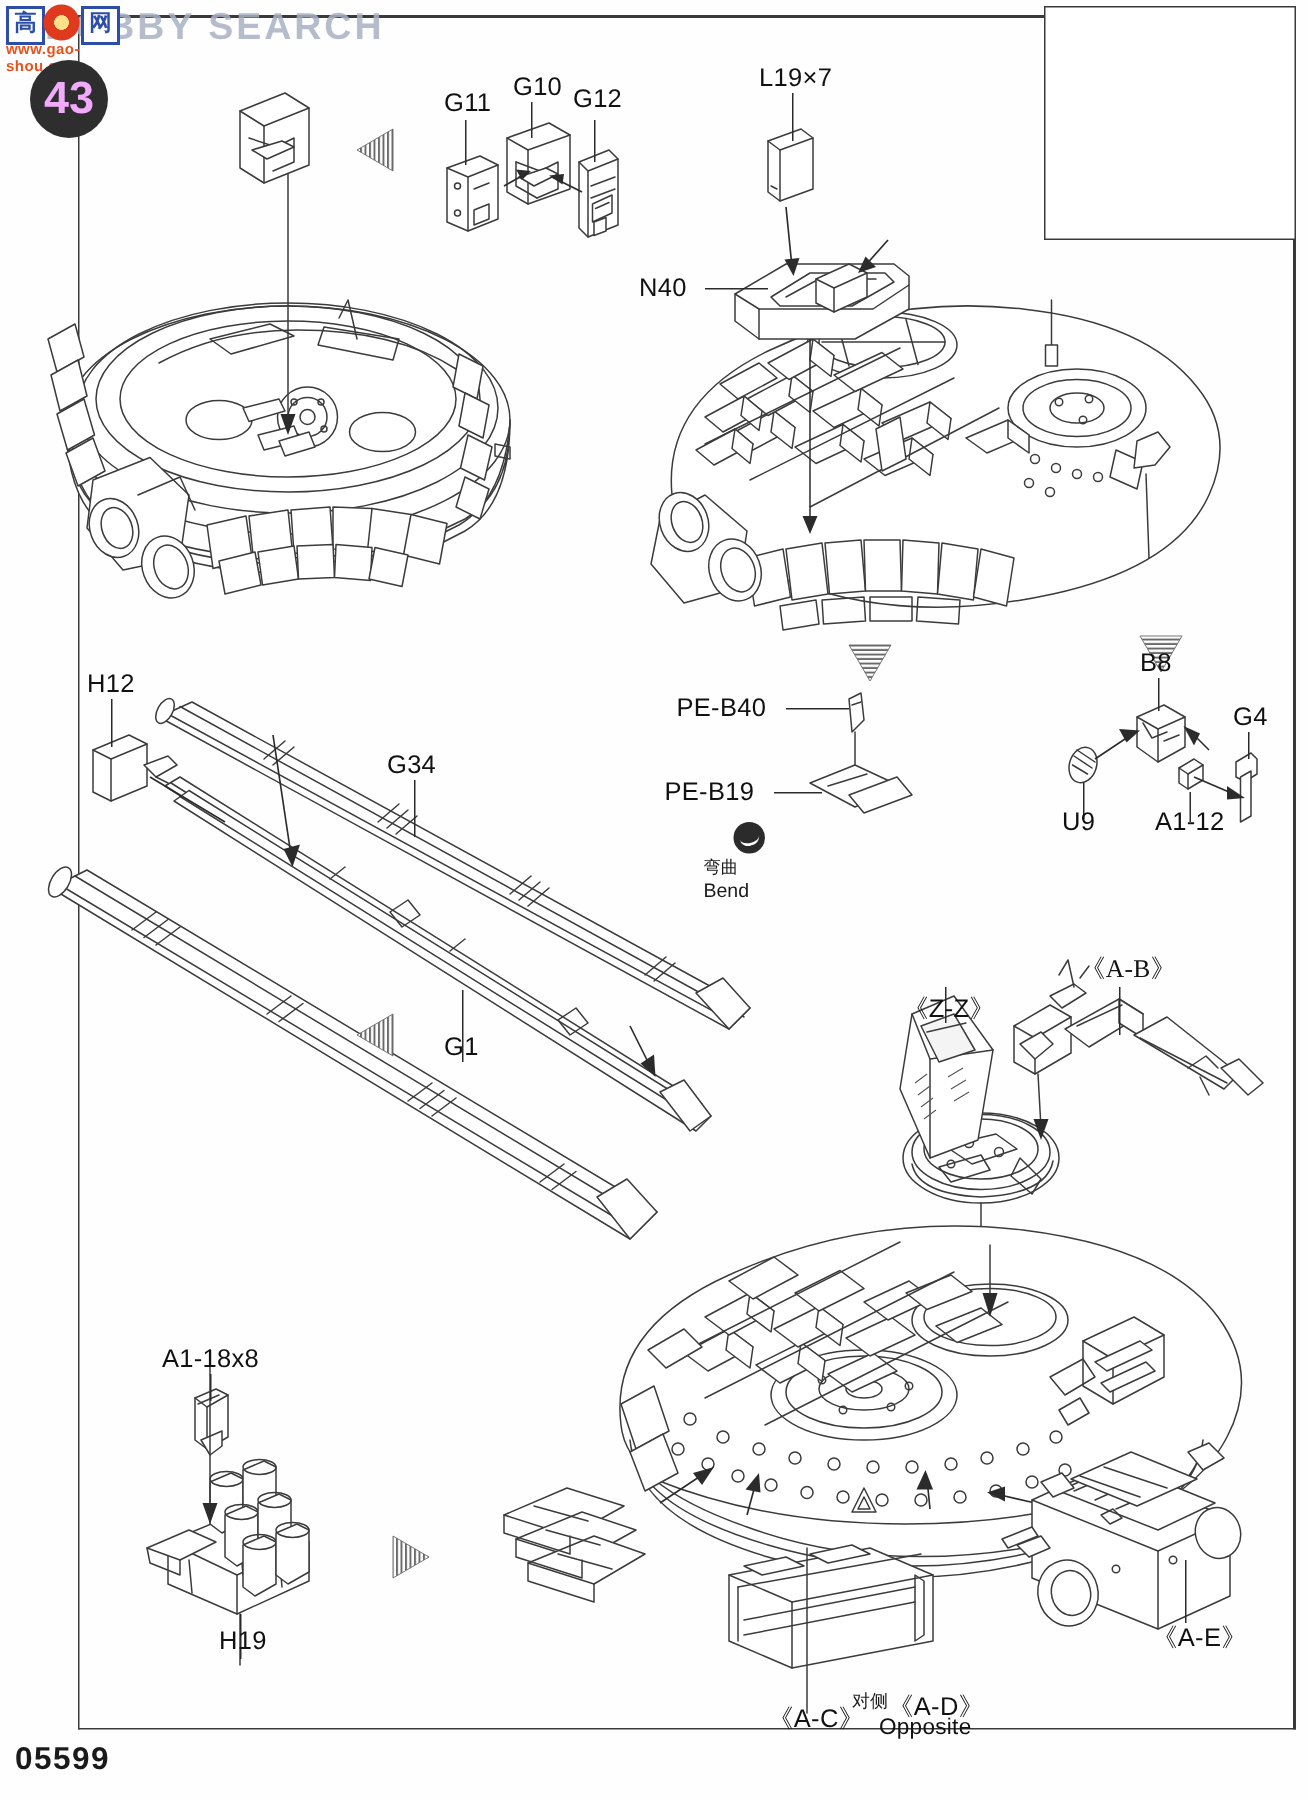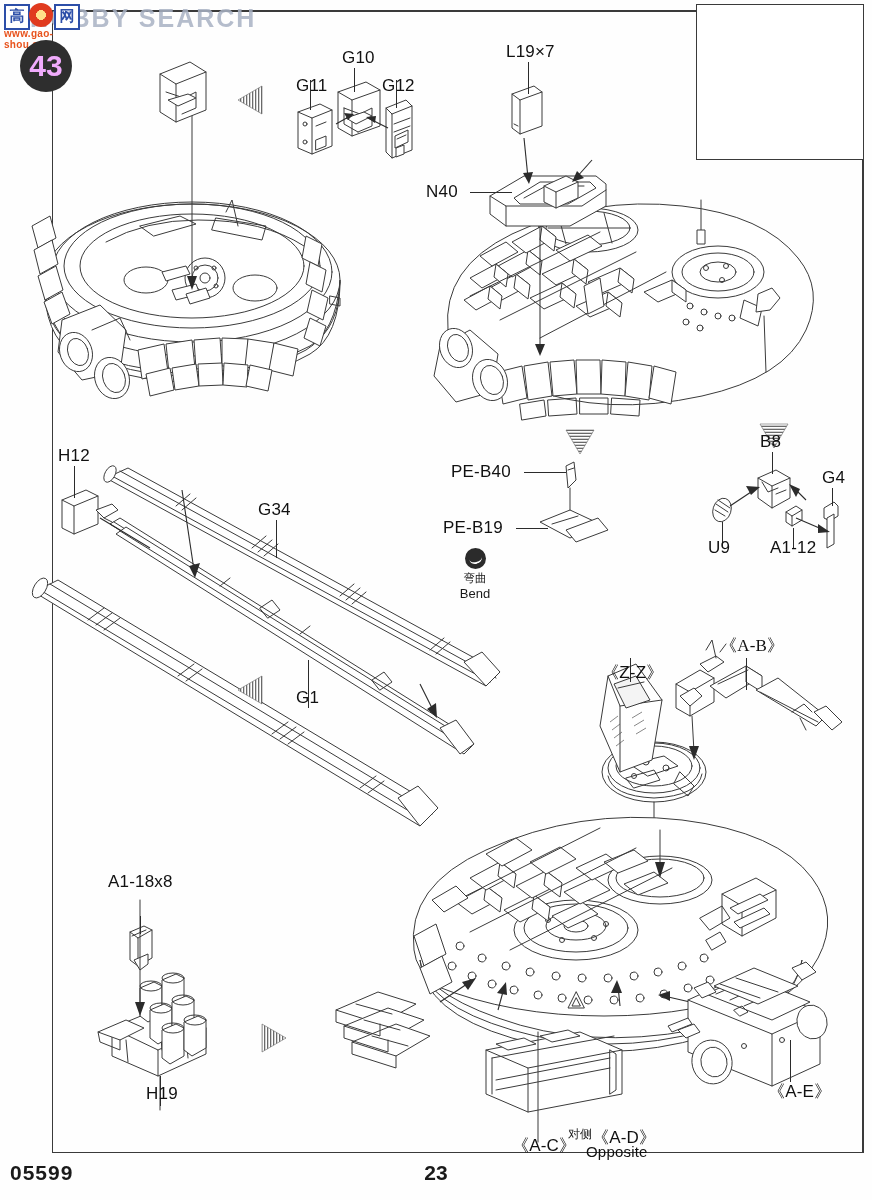--- a/index.html
+++ b/index.html
@@ -70,21 +70,21 @@
     font-family:"Liberation Sans",sans-serif;letter-spacing:.2px;
   }
   .lbl-cjk{font-family:"DejaVu Sans",sans-serif;font-size:12px;}
 
   
   .ldr{position:absolute;background:#2b2b2b;}
   .ldr-v{width:1.2px;}
   .ldr-h{height:1.2px;}
 
   
-  .bend{position:absolute;left:445px;top:548px;width:60px;text-align:center;}
+  .bend{position:absolute;left:469px;top:548px;width:60px;}
   .bend-ico{
     width:21px;height:21px;border-radius:50%;background:#2b2b2b;margin:0 auto;
     position:relative;
   }
   .bend-ico:after{
     content:"";position:absolute;left:4px;top:5px;width:13px;height:9px;
     border-bottom:2.5px solid #fff;border-radius:0 0 50% 50%;
     transform:rotate(-12deg);
   }
   .bend-cn{font-size:11.5px;margin-top:2px;font-family:"DejaVu Sans",sans-serif;}
@@ -789,53 +789,52 @@
   <div class="ldr ldr-v" style="left:772px;top:452px;height:22px;"></div>
   <div class="ldr ldr-v" style="left:832px;top:488px;height:18px;"></div>
   <div class="ldr ldr-v" style="left:722px;top:522px;height:24px;"></div>
   <div class="ldr ldr-v" style="left:793px;top:528px;height:20px;"></div>
   <div class="ldr ldr-v" style="left:140px;top:916px;height:18px;"></div>
   <div class="ldr ldr-v" style="left:160px;top:1076px;height:30px;"></div>
   <div class="ldr ldr-v" style="left:630px;top:658px;height:24px;"></div>
   <div class="ldr ldr-v" style="left:746px;top:658px;height:32px;"></div>
   <div class="ldr ldr-v" style="left:790px;top:1040px;height:42px;"></div>
 
-  <div class="lbl" style="left:296px;top:76px;">G11</div>
+  <div class="lbl" style="left:296px;top:59px;">G11</div>
   <div class="lbl" style="left:342px;top:48px;">G10</div>
-  <div class="lbl" style="left:382px;top:76px;">G12</div>
+  <div class="lbl" style="left:382px;top:56px;">G12</div>
   <div class="lbl" style="left:506px;top:42px;">L19×7</div>
   <div class="lbl" style="left:426px;top:182px;">N40</div>
 
   <div class="lbl" style="left:58px;top:446px;">H12</div>
   <div class="lbl" style="left:258px;top:500px;">G34</div>
   <div class="lbl" style="left:296px;top:688px;">G1</div>
 
   <div class="lbl" style="left:451px;top:462px;">PE-B40</div>
   <div class="lbl" style="left:443px;top:518px;">PE-B19</div>
 
   <div class="lbl" style="left:760px;top:432px;">B8</div>
   <div class="lbl" style="left:822px;top:468px;">G4</div>
   <div class="lbl" style="left:708px;top:538px;">U9</div>
   <div class="lbl" style="left:770px;top:538px;">A1-12</div>
 
-  <div class="lbl" style="left:108px;top:872px;">A1-18x8</div>
+  <div class="lbl" style="left:108px;top:896px;">A1-18x8</div>
   <div class="lbl" style="left:146px;top:1084px;">H19</div>
 
   <div class="lbl" style="left:602px;top:661px;">《Z-Z》</div>
   <div class="lbl" style="left:720px;top:634px;font-family:Liberation Serif, serif;">《A-B》</div>
   <div class="lbl" style="left:768px;top:1080px;">《A-E》</div>
   <div class="lbl" style="left:512px;top:1134px;">《A-C》</div>
 
   <div style="position:absolute;left:568px;top:1126px;white-space:nowrap;">
     <span class="lbl-cjk" style="position:relative;top:-5px;">对侧</span><span class="lbl" style="position:relative;">《A-D》</span>
     <div class="lbl" style="position:absolute;left:18px;top:17px;font-size:15px;">Opposite</div>
   </div>
 
   <div class="bend">
     <div class="bend-ico"></div>
     <div class="bend-cn">弯曲</div>
     <div class="bend-en">Bend</div>
   </div>
 
   <div class="kit-no">05599</div>
-  <div class="page-no">23</div>
 
 </div>
 
 </body></html>

